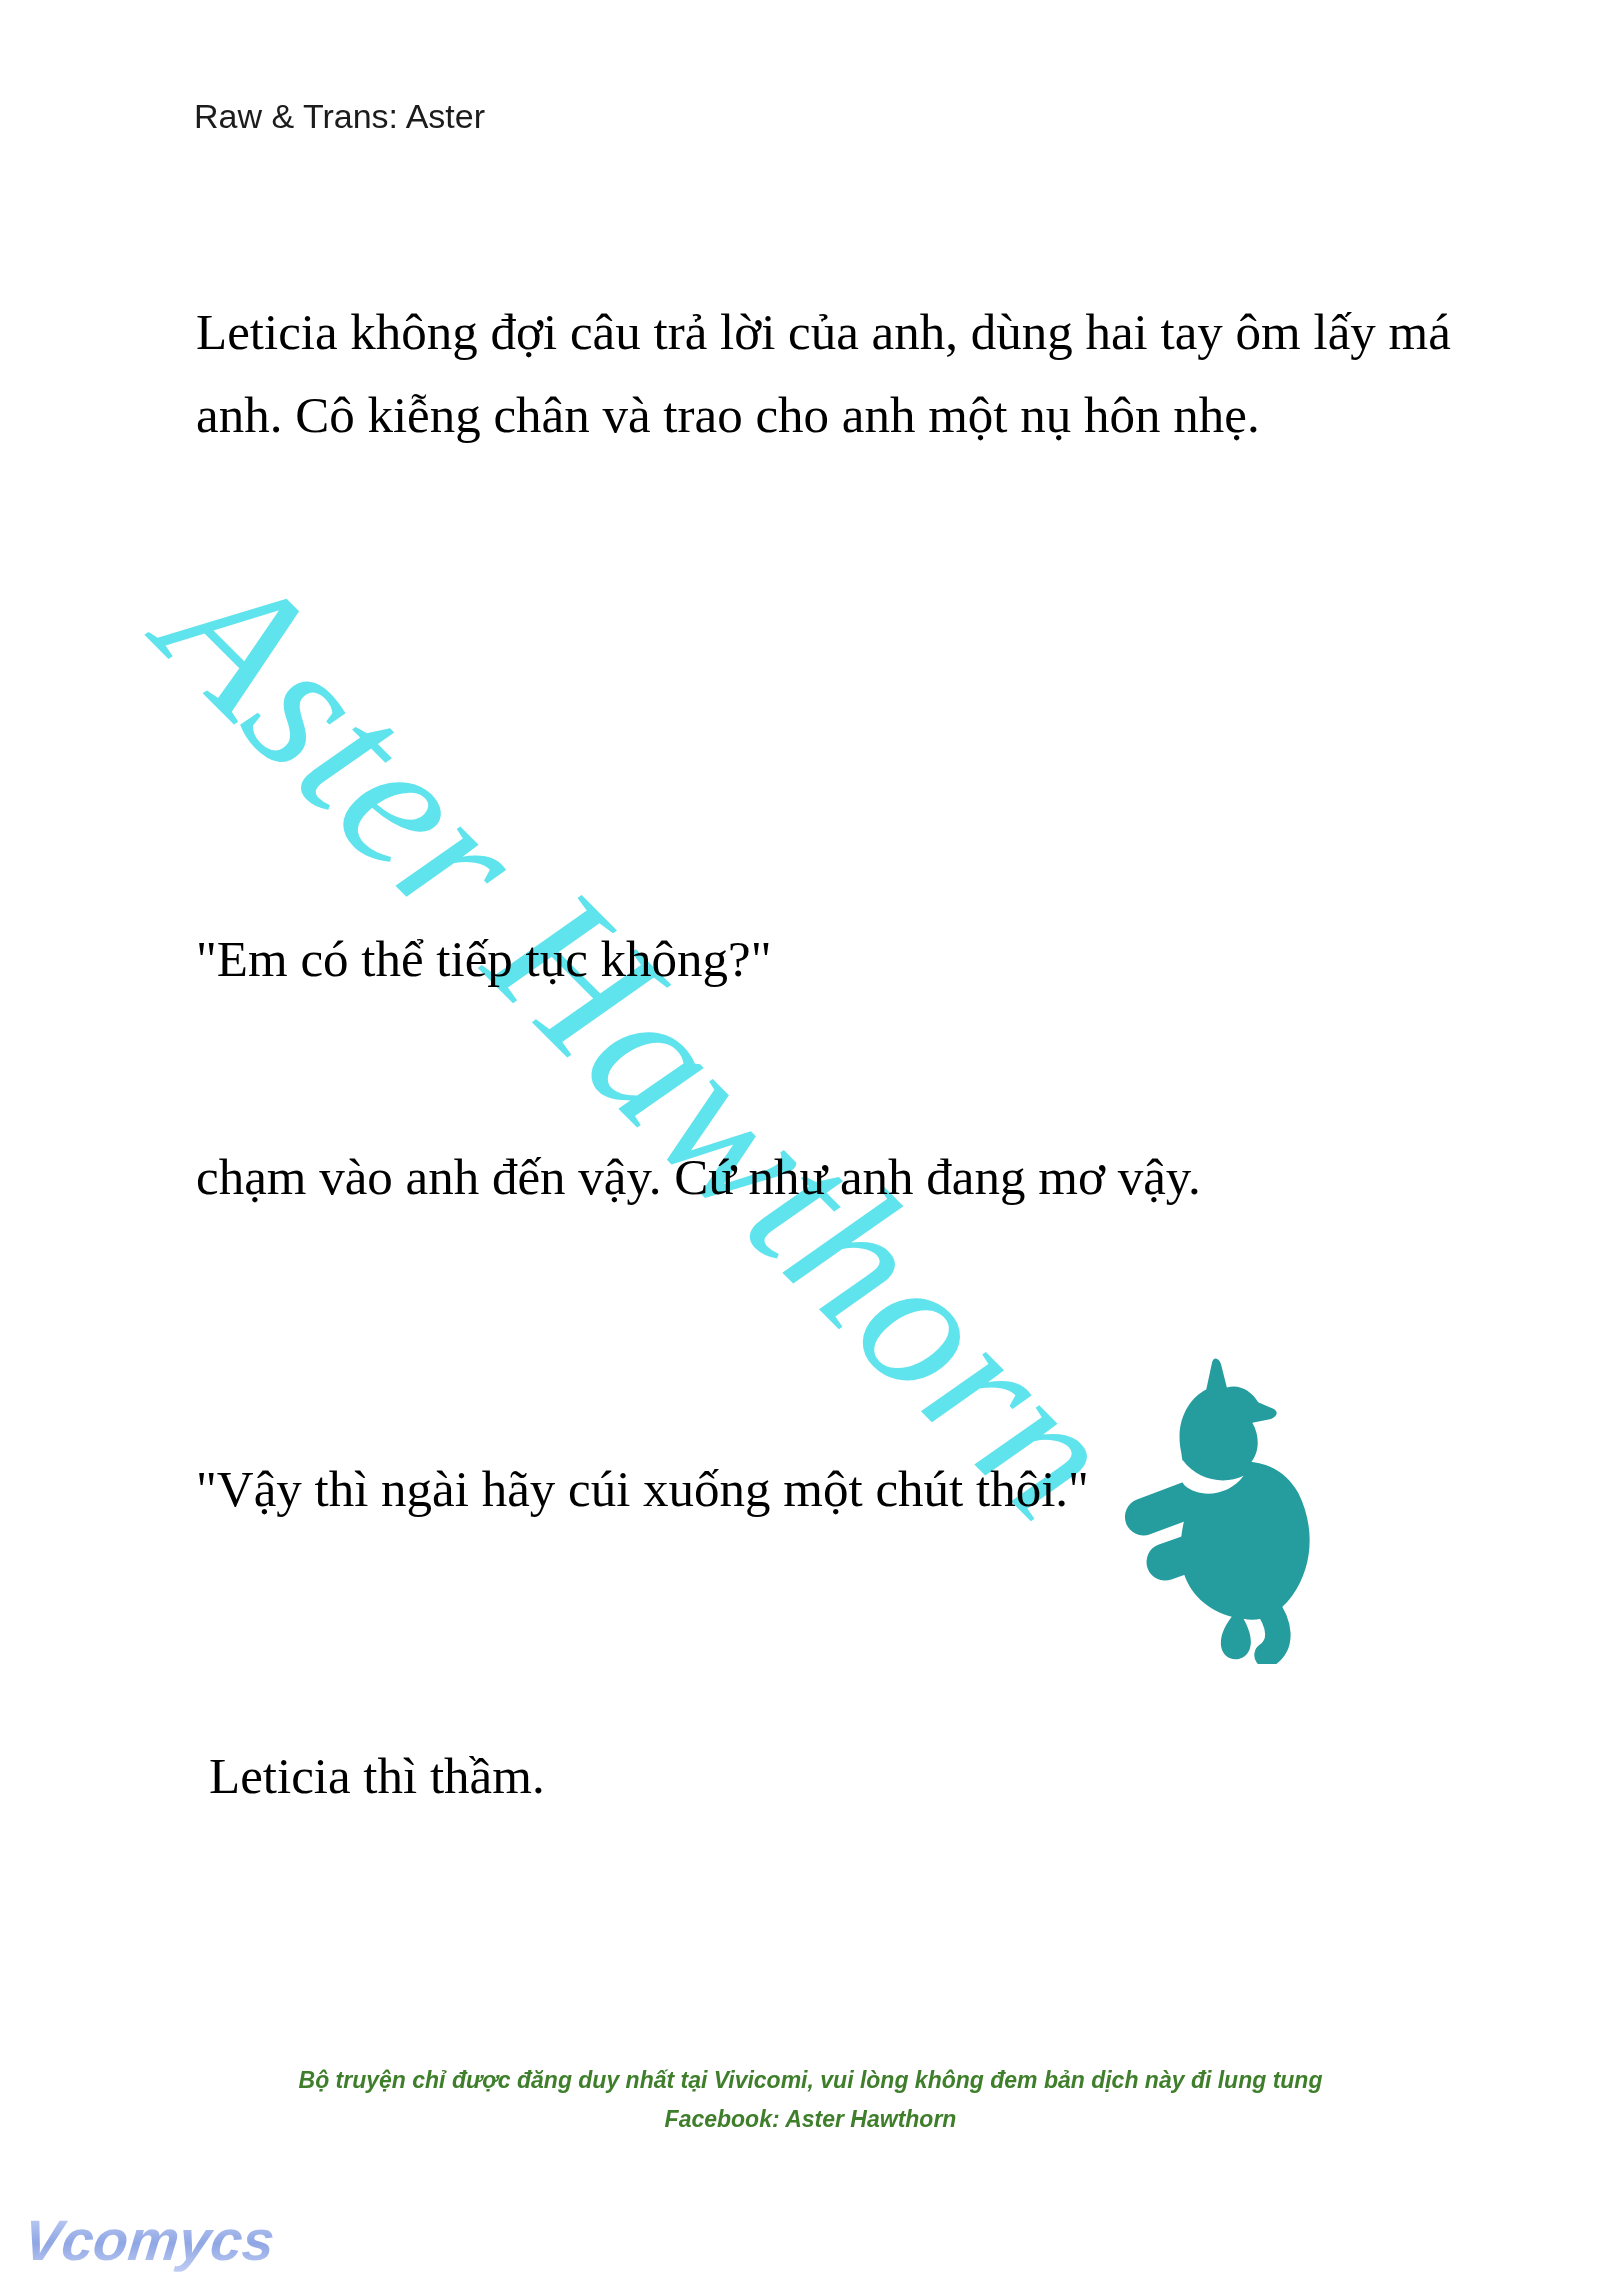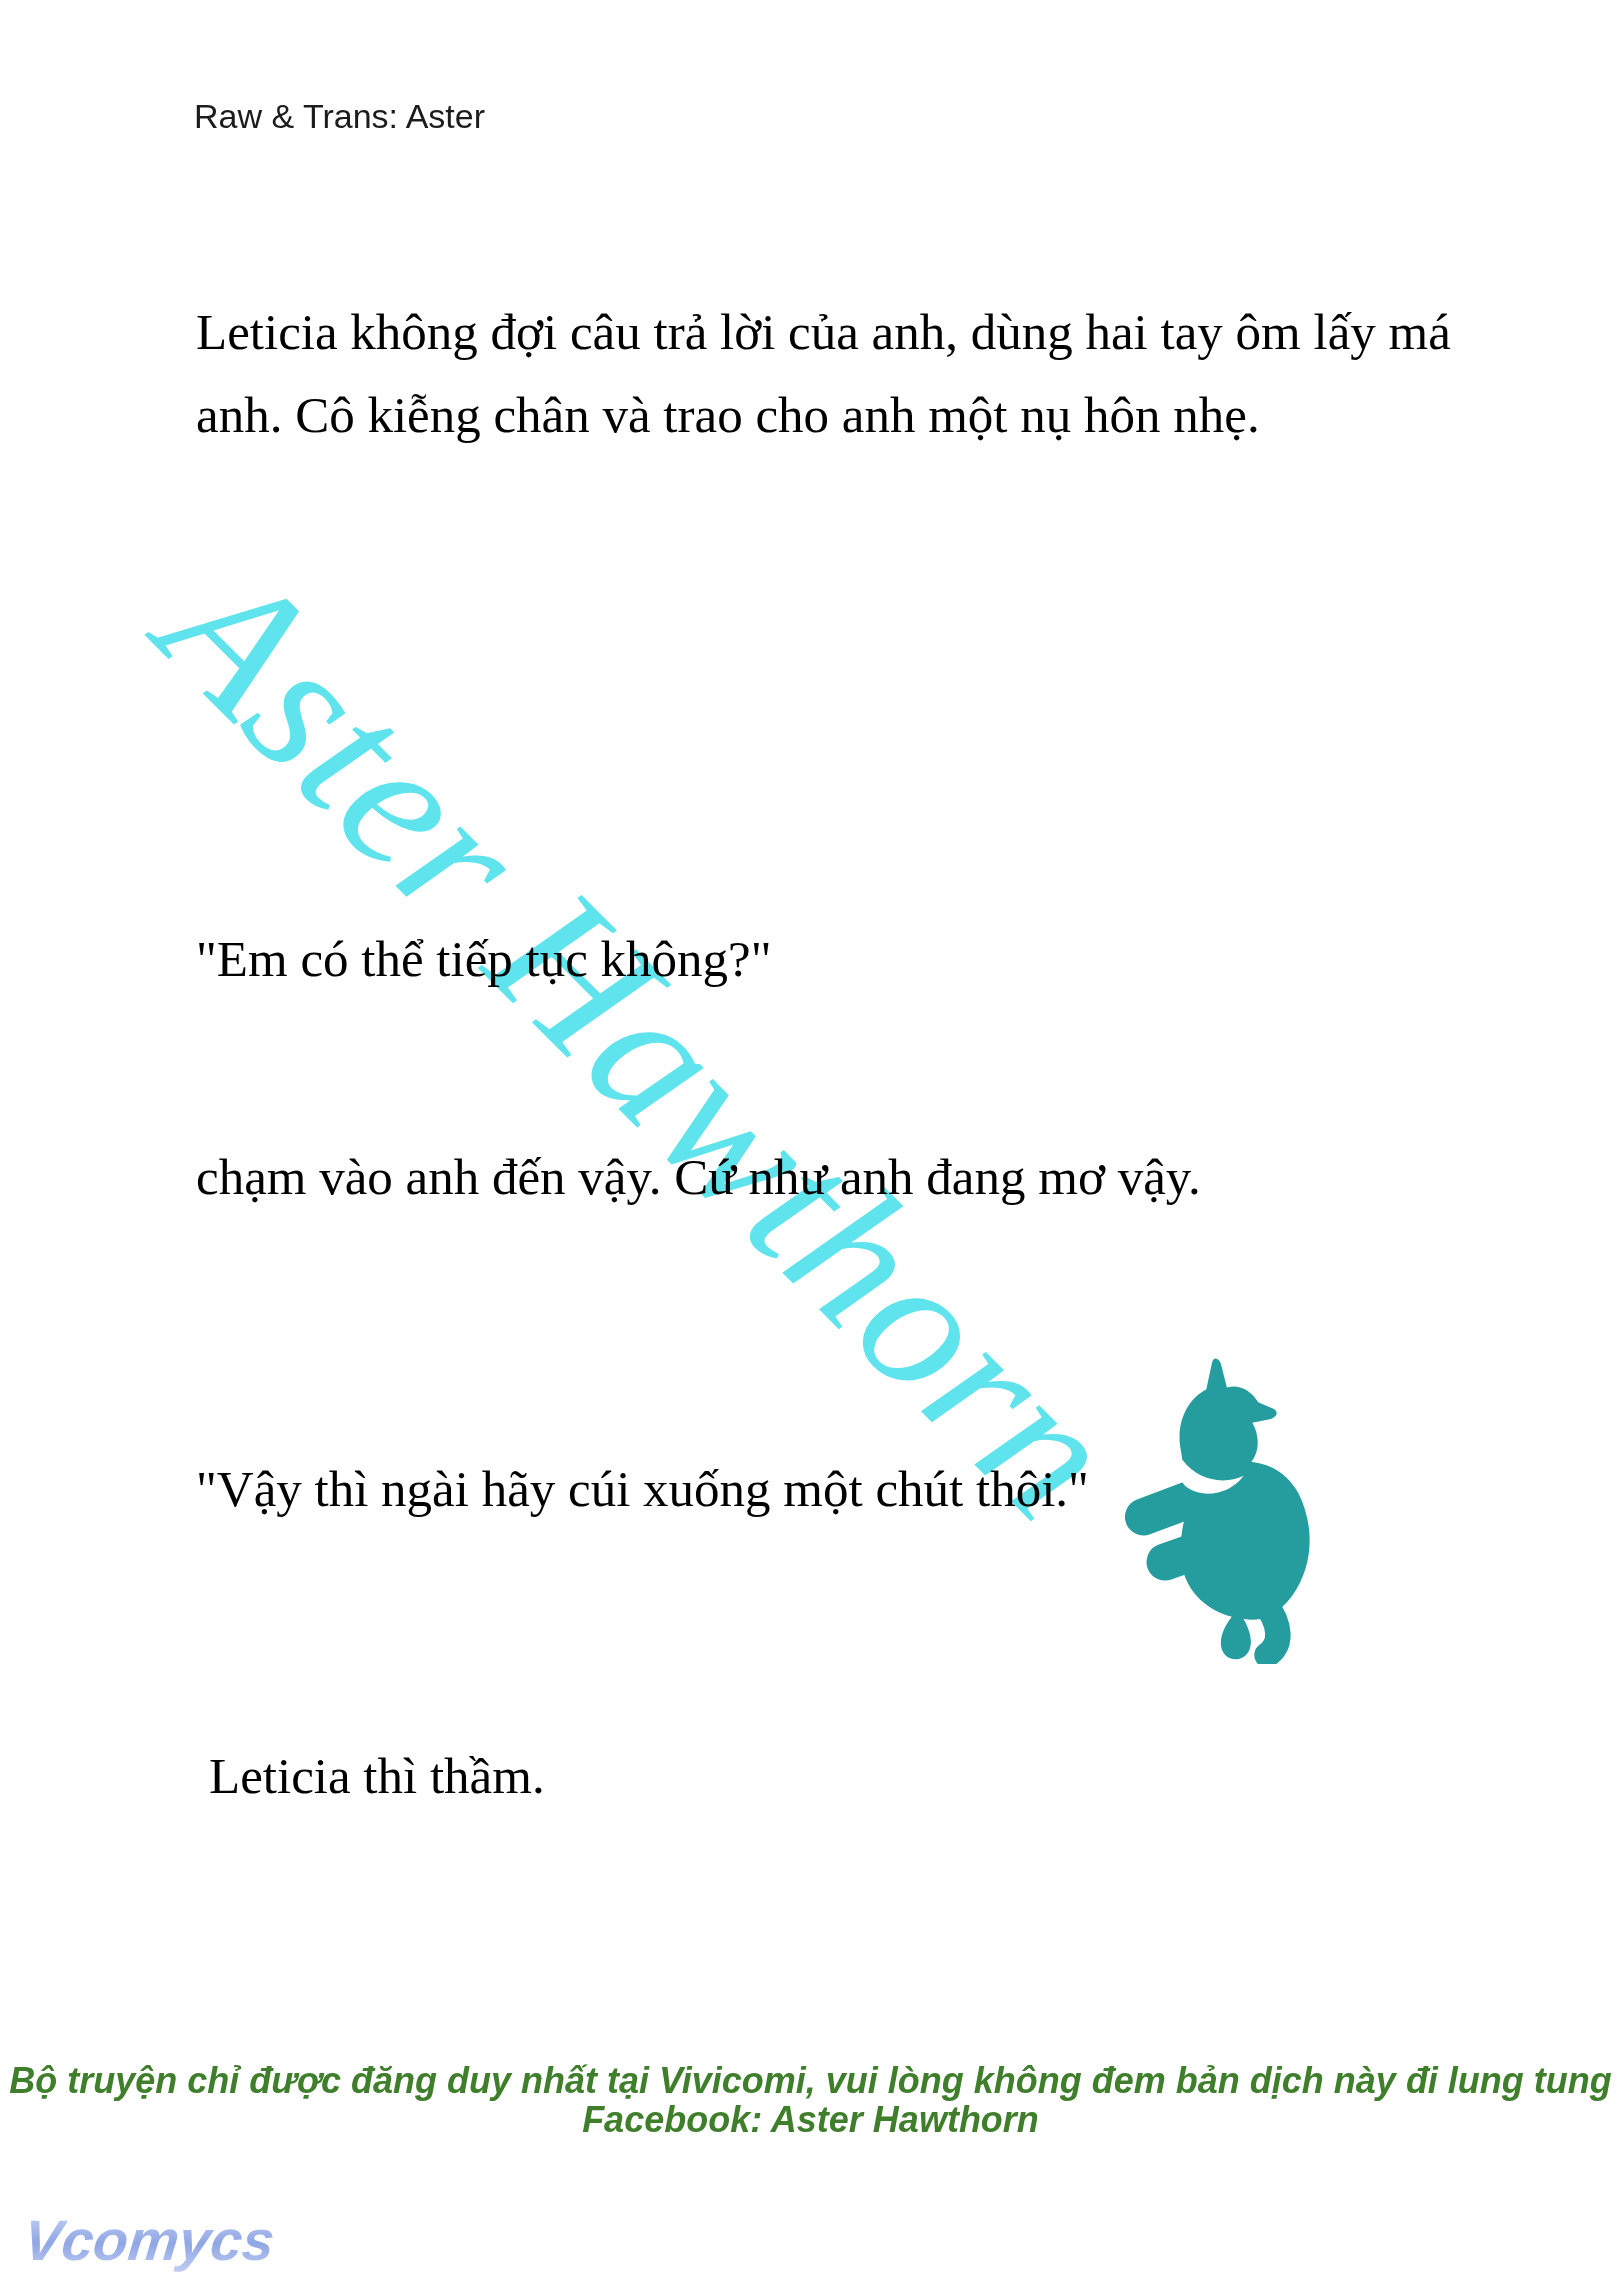--- a/index.html
+++ b/index.html
@@ -66,21 +66,21 @@
 
   .footer {
     position:absolute;
     left:0;
     right:0;
     top:2061px;
     text-align:center;
     font-family:"Liberation Sans", sans-serif;
     font-weight:bold;
     font-style:italic;
-    font-size:36px;
+    font-size:23px;
     line-height:39px;
     color:#3f7f2c;
     z-index:2;
   }
 
   .logo {
     position:absolute;
     left:23.5px;
     top:2207px;
     z-index:2;

